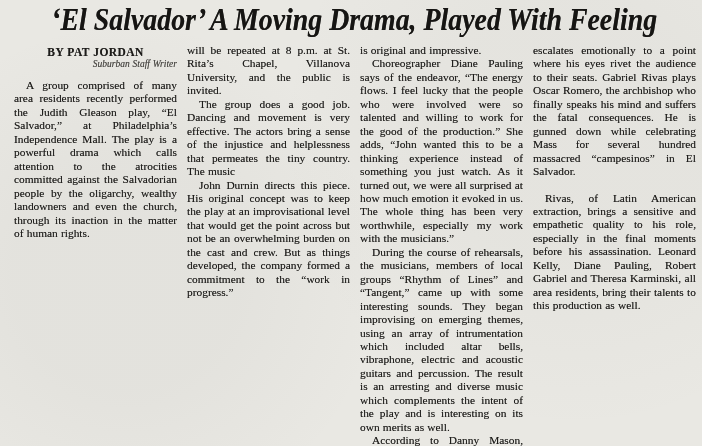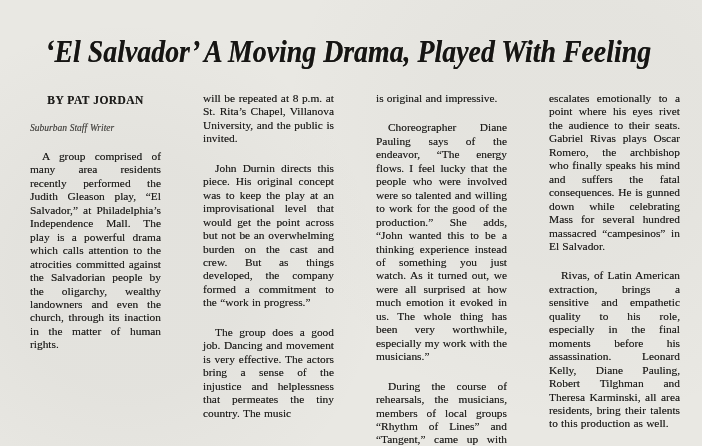--- a/index.html
+++ b/index.html
@@ -13,24 +13,22 @@
     height: 446px;
     background: #e9e8e3;
     background-image:
       radial-gradient(circle at 18% 62%, rgba(120,120,115,0.05) 0 18%, transparent 40%),
       radial-gradient(circle at 82% 30%, rgba(120,120,115,0.04) 0 20%, transparent 45%);
     overflow: hidden;
     font-family: "Liberation Serif", serif;
     color: #1d1c1a;
   }
   .headline {
-    text-align: left;
-    padding-top: 5px;
+    text-align: right;
     height: 42px;
-    margin-top: 27px;
   }
   .headline .headline-text {
     display: inline-block;
     font-size: 32px;
     line-height: 38px;
     font-weight: bold;
     font-style: italic;
     white-space: nowrap;
     transform: scaleX(0.87);
     transform-origin: center;
@@ -45,34 +43,34 @@
   }
   .col {
     width: 163px;
     flex: 0 0 163px;
     font-size: 11.4px;
     line-height: 13.45px;
     text-align: justify;
     text-shadow: 0 0 0.3px rgba(20,20,18,0.55);
     word-spacing: 0.4px;
   }
-  .col p { margin: 16px; }
+  .col p { margin: 0; }
   .col p.indent { text-indent: 12px; }
   .col p.gap { margin-top: 13px; }
   .byline {
     text-align: center;
     font-weight: bold;
     font-size: 11.5px;
     line-height: 13px;
     letter-spacing: 0.4px;
     padding-top: 2px;
     text-indent: 0;
   }
   .byline-title {
-    text-align: left;
+    text-align: right;
     font-style: italic;
     font-size: 9.5px;
     line-height: 11px;
     color: #4e4c48;
     margin-bottom: 9px !important;
     text-indent: 0;
     filter: blur(0.2px);
   }
 </style>
 </head>
@@ -87,31 +85,31 @@
   <div class="cols">
 
     <div class="col">
       <p class="byline">BY PAT JORDAN</p>
       <p class="byline-title">Suburban Staff Writer</p>
       <p class="indent">A group comprised of many area residents recently performed the Judith Gleason play, “El Salvador,” at Philadelphia’s Independence Mall. The play is a powerful drama which calls attention to the atrocities committed against the Salvadorian people by the oligarchy, wealthy landowners and even the church, through its inaction in the matter of human rights.</p>
     </div>
 
     <div class="col">
       <p>will be repeated at 8 p.m. at St. Rita’s Chapel, Villanova University, and the public is invited.</p>
+      <p class="indent">The group does a good job. Dancing and movement is very effective. The actors bring a sense of the injustice and helplessness that permeates the tiny country. The music</p>
       <p class="indent">John Durnin directs this piece. His original concept was to keep the play at an improvisational level that would get the point across but not be an overwhelming burden on the cast and crew. But as things developed, the company formed a commitment to the “work in progress.”</p>
-      <p class="indent">The group does a good job. Dancing and movement is very effective. The actors bring a sense of the injustice and helplessness that permeates the tiny country. The music</p>
     </div>
 
     <div class="col">
       <p>is original and impressive.</p>
       <p class="indent">Choreographer Diane Pauling says of the endeavor, “The energy flows. I feel lucky that the people who were involved were so talented and willing to work for the good of the production.” She adds, “John wanted this to be a thinking experience instead of something you just watch. As it turned out, we were all surprised at how much emotion it evoked in us. The whole thing has been very worthwhile, especially my work with the musicians.”</p>
       <p class="indent">During the course of rehearsals, the musicians, members of local groups “Rhythm of Lines” and “Tangent,” came up with some interesting sounds. They began improvising on emerging themes, using an array of intrumentation which included altar bells, vibraphone, electric and acoustic guitars and percussion. The result is an arresting and diverse music which complements the intent of the play and is interesting on its own merits as well.</p>
       <p class="indent">According to Danny Mason, “We were all familiar with the play from the initial readings. What you hear is a collaborative effort.” Musicians Mason, Bob McNamara, Frank Kurz, Chris Schwartz and Jeff Coulter are all Main Line residents.</p>
 
     </div>
 
     <div class="col">
       <p>escalates emotionally to a point where his eyes rivet the audience to their seats. Gabriel Rivas plays Oscar Romero, the archbishop who finally speaks his mind and suffers the fatal consequences. He is gunned down while celebrating Mass for several hundred massacred “campesinos” in El Salvador.</p>
-      <p class="indent gap">Rivas, of Latin American extraction, brings a sensitive and empathetic quality to his role, especially in the final moments before his assassination. Leonard Kelly, Diane Pauling, Robert Tilghman and Theresa Karminski, all area residents, bring their talents to this production as well.</p>
+      <p class="indent gap">Rivas, of Latin American extraction, brings a sensitive and empathetic quality to his role, especially in the final moments before his assassination. Leonard Kelly, Diane Pauling, Robert Gabriel and Theresa Karminski, all area residents, bring their talents to this production as well.</p>
     </div>
 
   </div>
 </div>
 
 </body></html>

